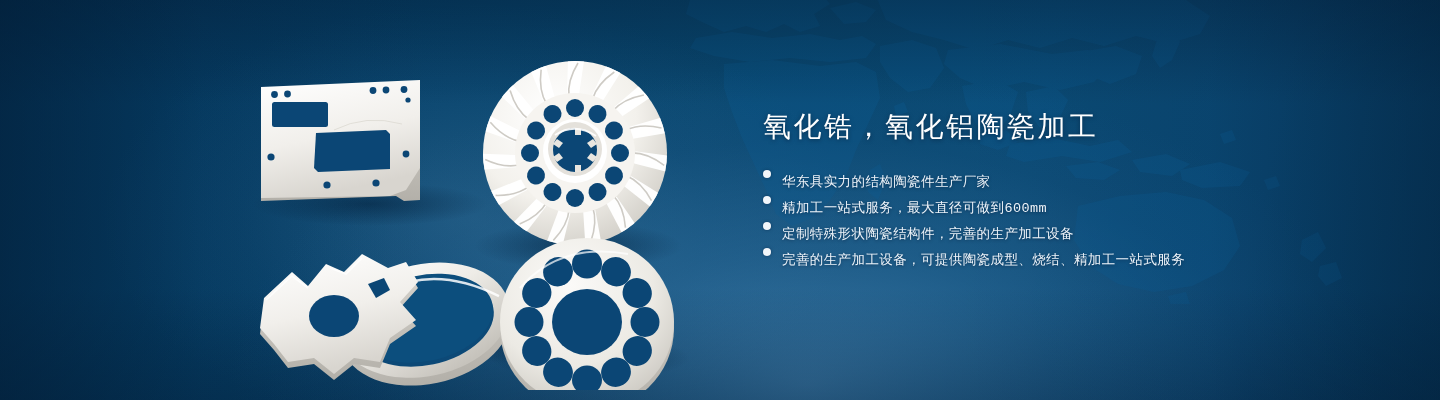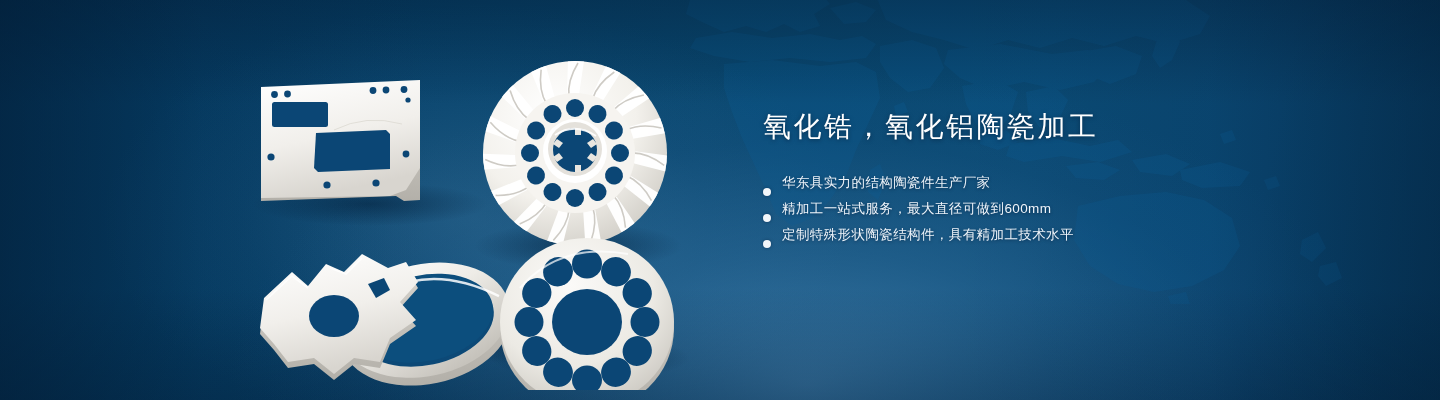--- a/index.html
+++ b/index.html
@@ -43,22 +43,22 @@
   
   .copy{position:absolute;left:763px;top:108px;width:620px;}
   .headline{
     color:#ffffff;font-size:28px;line-height:38px;font-weight:normal;
     letter-spacing:2.5px;margin:0 0 24px 0;
     text-shadow:0 1px 4px rgba(0,20,45,0.55);
     white-space:nowrap;
   }
   ul.bullets{list-style:none;margin:0;padding:0;}
   ul.bullets li{
-    display:flex;align-items:flex-end;
-    height:26px;margin:0;padding:0;
+    display:flex;align-items:flex-start;
+    height:26px;margin:0;padding:0;font-family:Liberation Mono, monospace;
   }
   .dot{
     width:8px;height:8px;border-radius:50%;
     background:#f2f6fa;flex:0 0 auto;margin-right:11px;
     box-shadow:0 0 3px rgba(0,25,55,.5);
   }
   .btxt{
     color:#eef4fa;font-size:13.5px;line-height:26px;letter-spacing:.4px;
     white-space:nowrap;text-shadow:0 1px 3px rgba(0,20,45,0.5);
   }
@@ -437,18 +437,22 @@
       <li>
         <span class="dot"></span>
         <span class="btxt">华东具实力的结构陶瓷件生产厂家</span>
       </li>
       <li>
         <span class="dot"></span>
         <span class="btxt">精加工一站式服务，最大直径可做到600mm</span>
       </li>
       <li>
         <span class="dot"></span>
-        <span class="btxt">定制特殊形状陶瓷结构件，具有精加工技术水平</span>
+        <span class="btxt">定制特殊形状陶瓷结构件，完善的生产加工设备</span>
+      </li>
+      <li>
+        <span class="dot"></span>
+        <span class="btxt">完善的生产加工设备，可提供陶瓷成型、烧结、精加工一站式服务</span>
       </li>
     </ul>
 
   </div>
 </div>
 
 </body></html>

